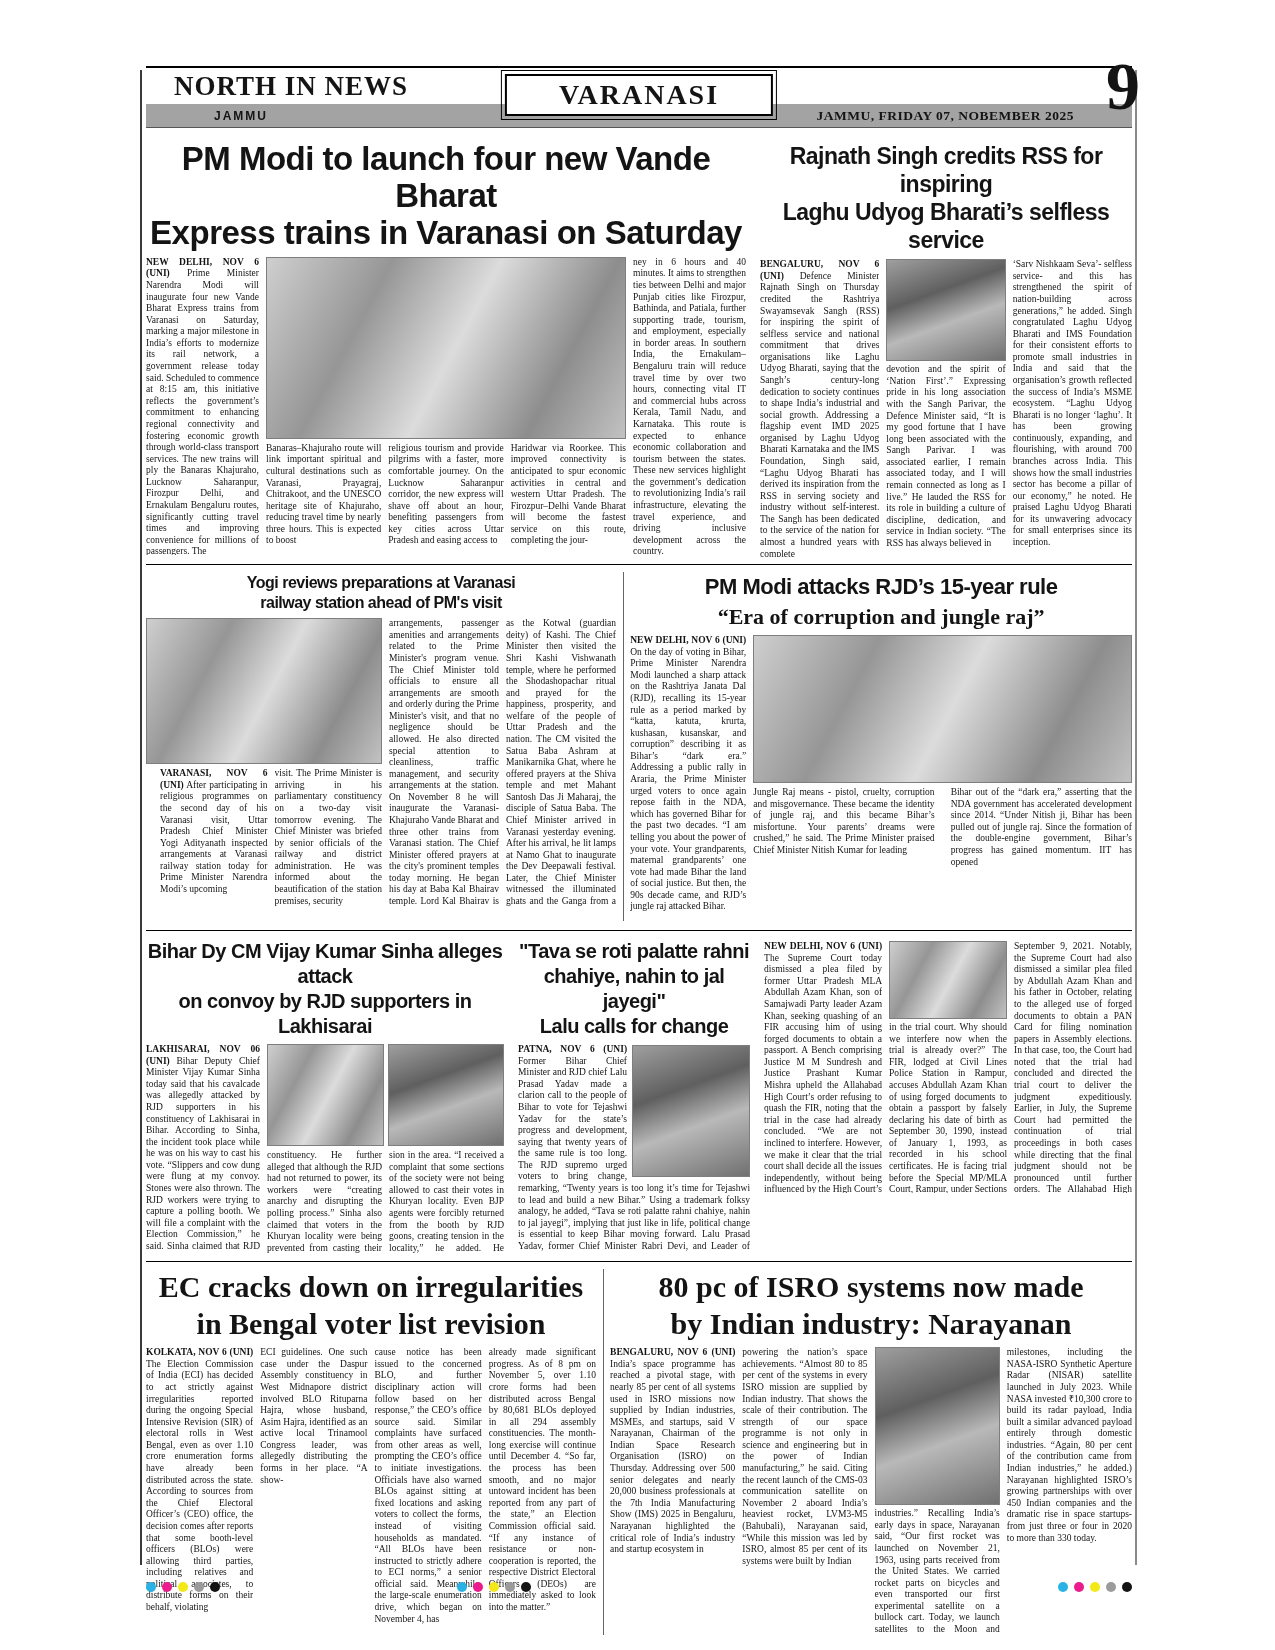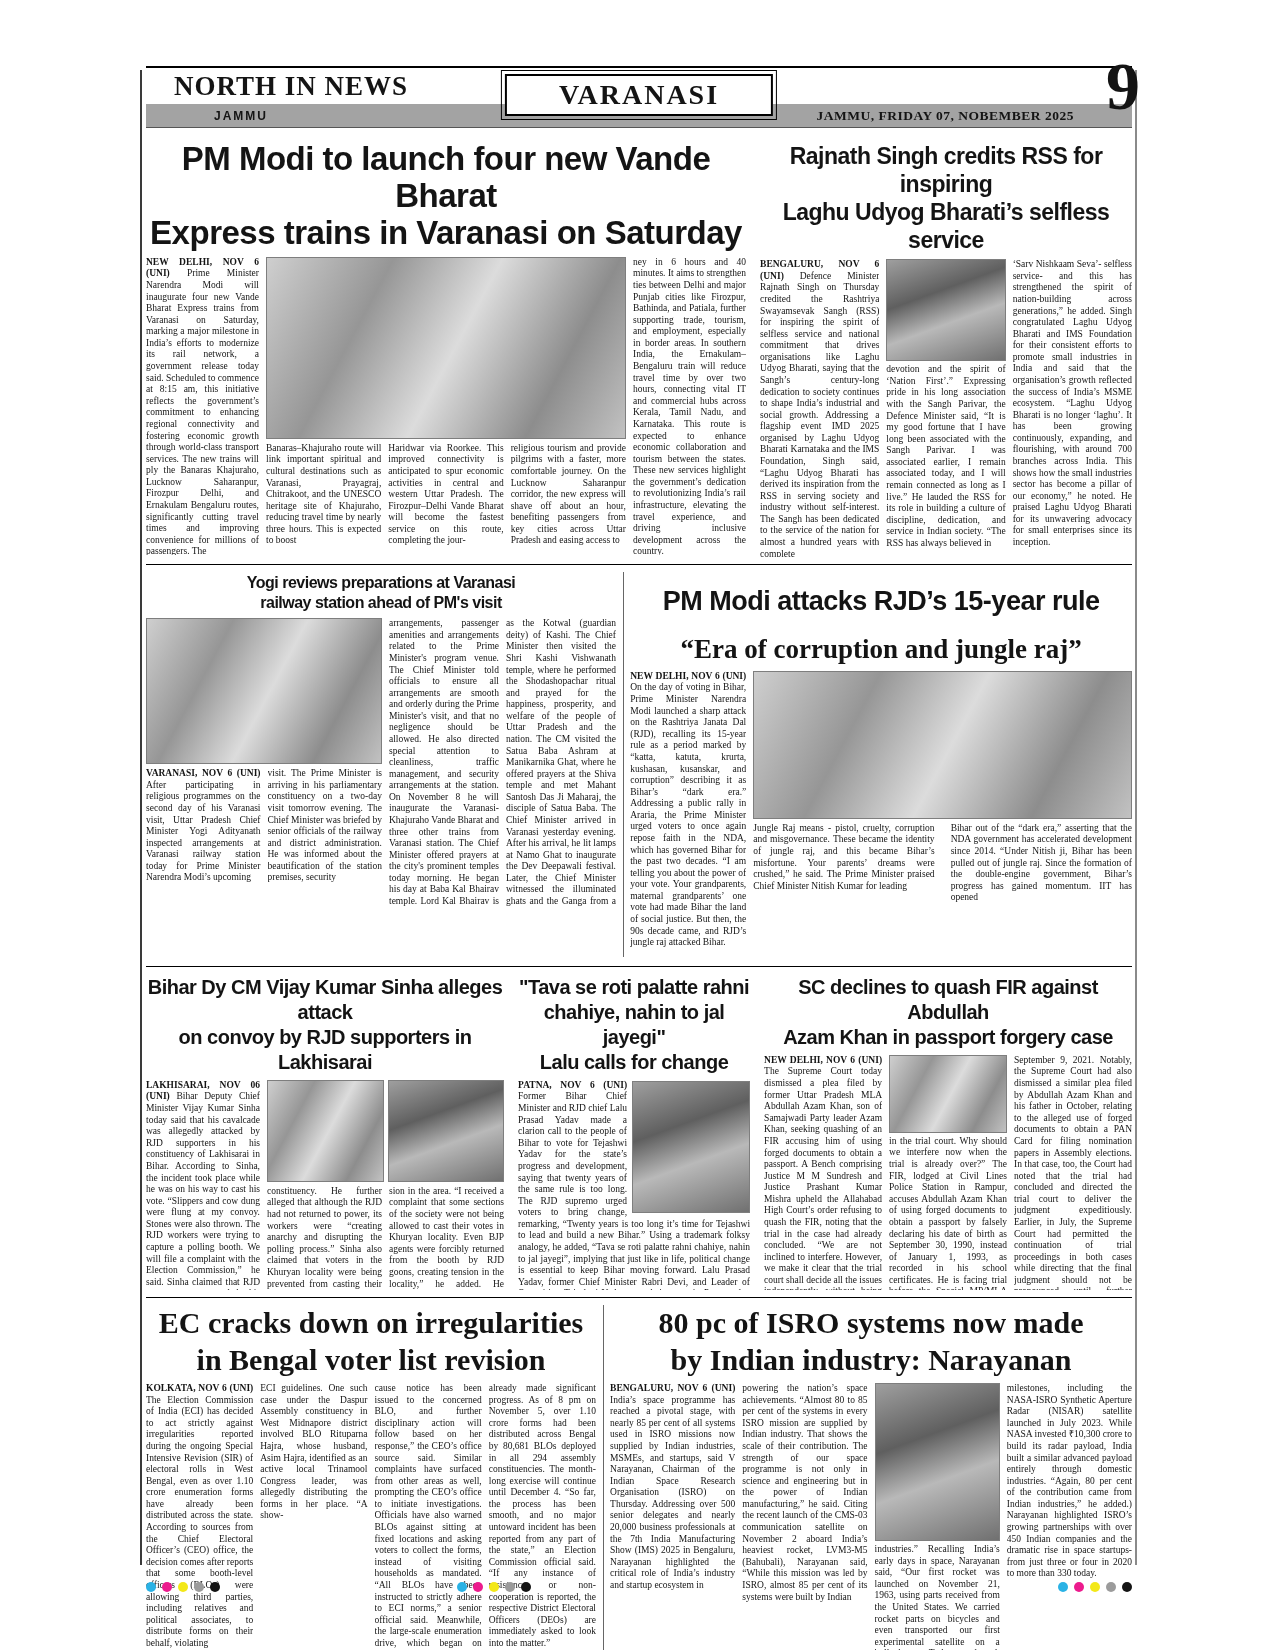--- a/index.html
+++ b/index.html
@@ -30,21 +30,21 @@
   .band.last { border-bottom:none; }
   .vdiv { width:1px; background:#666; margin:2px 7px; }
   article { overflow:hidden; }
 
   .hl-sans { font-family:"Liberation Sans",sans-serif; font-weight:700; text-align:center; white-space:pre-line; letter-spacing:-.5px; }
   .hl-serif { font-family:"Liberation Serif",serif; font-weight:700; text-align:center; white-space:pre-line; }
   .hl-xl { font-size:33px; line-height:1.12; margin:2px 0 4px; }
   .hl-lg { font-size:23px; line-height:1.22; margin:3px 0 4px; }
   .hl-md { font-size:20px; line-height:1.25; margin:3px 0 4px; }
   .hl-serif-xl { font-size:30px; line-height:1.22; margin:2px 0 5px; }
-  .hl-serif-lg { font-size:27px; line-height:1.18; margin:16px 0 2px; }
+  .hl-serif-lg { font-size:22px; line-height:1.18; margin:4px 0 2px; }
 
   .body { display:flex; gap:7px; margin-top:5px; font-size:9.5px; line-height:1.22; text-align:justify; }
   .col { flex:1 1 0; overflow:hidden; }
   .dl { font-weight:bold; }
 
   .ph { background:linear-gradient(118deg,#cfcfcf 0%,#969696 28%,#dcdcdc 52%,#8d8d8d 78%,#c2c2c2 100%); border:1px solid #7e7e7e; box-sizing:border-box; }
   .ph.dark { background:linear-gradient(160deg,#9f9f9f 0%,#5f5f5f 35%,#b9b9b9 60%,#707070 100%); }
 
   
   .band1 .a1 { flex:0 0 600px; }
@@ -55,21 +55,21 @@
   .a1-photo { height:182px; }
   .a1-subcols { display:flex; gap:7px; margin-top:4px; flex:1; overflow:hidden; }
   .a2-photo { height:102px; margin-bottom:3px; }
 
   
   .band2 .a3 { flex:0 0 470px; }
   .band2 .a4 { flex:1 1 auto; }
   .band2 .body { height:288px; }
   .a3-left { flex:0 0 236px; display:flex; flex-direction:column; }
   .a3-photo { height:146px; margin-bottom:4px; }
-  .a3-capcols { display:flex; gap:7px; flex:1; overflow:hidden; }
+  .a3-capcols { display:flex; gap:7px; flex:1; overflow:hidden;margin-left:14px; }
   .a4-col1 { flex:0 0 116px; }
   .a4-right { flex:1 1 auto; display:flex; flex-direction:column; }
   .a4-photo { height:148px; }
   .a4-subcols { display:flex; gap:16px; margin-top:4px; flex:1; overflow:hidden; }
 
   
   .band3 { height:318px; }
   .band3 .a5 { flex:0 0 358px; }
   .band3 .a6 { flex:0 0 232px; }
   .band3 .a7 { flex:1 1 auto; }
@@ -123,22 +123,22 @@
     <section class="band band1">
       <article class="a1">
         <h1 class="hl-sans hl-xl">PM Modi to launch four new Vande Bharat
 Express trains in Varanasi on Saturday</h1>
         <div class="body">
           <div class="col a1-col"><span class="dl">NEW DELHI, NOV 6 (UNI)</span> <span>Prime Minister Narendra Modi will inaugurate four new Vande Bharat Express trains from Varanasi on Saturday, marking a major milestone in India’s efforts to modernize its rail network, a government release today said. Scheduled to commence at 8:15 am, this initiative reflects the government’s commitment to enhancing regional connectivity and fostering economic growth through world-class transport services. The new trains will ply the Banaras Khajuraho, Lucknow Saharanpur, Firozpur Delhi, and Ernakulam Bengaluru routes, significantly cutting travel times and improving convenience for millions of passengers. The</span></div>
           <div class="a1-mid">
             <div class="ph a1-photo"></div>
             <div class="a1-subcols">
               <div class="col">Banaras–Khajuraho route will link important spiritual and cultural destinations such as Varanasi, Prayagraj, Chitrakoot, and the UNESCO heritage site of Khajuraho, reducing travel time by nearly three hours. This is expected to boost</div>
+              <div class="col">religious tourism and provide pilgrims with a faster, more comfortable journey. On the Lucknow Saharanpur corridor, the new express will shave off about an hour, benefiting passengers from key cities across Uttar Pradesh and easing access to</div>
               <div class="col">Haridwar via Roorkee. This improved connectivity is anticipated to spur economic activities in central and western Uttar Pradesh. The Firozpur–Delhi Vande Bharat will become the fastest service on this route, completing the jour-</div>
-              <div class="col">religious tourism and provide pilgrims with a faster, more comfortable journey. On the Lucknow Saharanpur corridor, the new express will shave off about an hour, benefiting passengers from key cities across Uttar Pradesh and easing access to</div>
             </div>
           </div>
           <div class="col a1-col">ney in 6 hours and 40 minutes. It aims to strengthen ties between Delhi and major Punjab cities like Firozpur, Bathinda, and Patiala, further supporting trade, tourism, and employment, especially in border areas. In southern India, the Ernakulam–Bengaluru train will reduce travel time by over two hours, connecting vital IT and commercial hubs across Kerala, Tamil Nadu, and Karnataka. This route is expected to enhance economic collaboration and tourism between the states. These new services highlight the government’s dedication to revolutionizing India’s rail infrastructure, elevating the travel experience, and driving inclusive development across the country.</div>
         </div>
       </article>
 
       <div class="vdiv"></div>
 
       <article class="a2">
         <h2 class="hl-sans hl-lg">Rajnath Singh credits RSS for inspiring
@@ -216,22 +216,20 @@
 Lalu calls for change</h2>
         <div class="a6-body">
           <div class="ph dark a6-ph"></div>
           <span class="dl">PATNA, NOV 6 (UNI)</span> <span>Former Bihar Chief Minister and RJD chief Lalu Prasad Yadav made a clarion call to the people of Bihar to vote for Tejashwi Yadav for the state’s progress and development, saying that twenty years of the same rule is too long. The RJD supremo urged voters to bring change, remarking, “Twenty years is too long  it’s time for Tejashwi to lead and build a new Bihar.” Using a trademark folksy analogy, he added, “Tava se roti palatte rahni chahiye, nahin to jal jayegi”, implying that just like in life, political change is essential to keep Bihar moving forward. Lalu Prasad Yadav, former Chief Minister Rabri Devi, and Leader of Opposition Tejashwi Yadav cast their votes in Patna today during the first phase of the Bihar Assembly elections. After voting, Lalu Prasad shared a photograph of the trio displaying their inked fingers on social media, accompanied by his trademark earthy wit. Lalu said, “Tava se roti palatte rahni chahiye, nahin to jal jayegi.. 20 years of period is long enough.. Now the time has arrived to bring Tejashwi in power for development in state and creating new Bihar.”</span>
         </div>
       </article>
 
       <div class="vdiv"></div>
 
       <article class="a7">
-        <h2 class="hl-sans hl-md">SC declines to quash FIR against Abdullah
-Azam Khan in passport forgery case</h2>
         <div class="body a7-body">
           <div class="col"><span class="dl">NEW DELHI, NOV 6 (UNI)</span> <span>The Supreme Court today dismissed a plea filed by former Uttar Pradesh MLA Abdullah Azam Khan, son of Samajwadi Party leader Azam Khan, seeking quashing of an FIR accusing him of using forged documents to obtain a passport. A Bench comprising Justice M M Sundresh and Justice Prashant Kumar Mishra upheld the Allahabad High Court’s order refusing to quash the FIR, noting that the trial in the case had already concluded. “We are not inclined to interfere. However, we make it clear that the trial court shall decide all the issues independently, without being influenced by the High Court’s observations,” the Bench said. Justice Sundresh further remarked, “Have faith</span></div>
           <div class="col">
             <div class="ph a7-photo"></div>
             <span>in the trial court. Why should we interfere now when the trial is already over?” The FIR, lodged at Civil Lines Police Station in Rampur, accuses Abdullah Azam Khan of using forged documents to obtain a passport by falsely declaring his date of birth as September 30, 1990, instead of January 1, 1993, as recorded in his school certificates. He is facing trial before the Special MP/MLA Court, Rampur, under Sections 420, 467, 468, and 471 of the IPC, with charges framed on</span>
           </div>
           <div class="col">September 9, 2021. Notably, the Supreme Court had also dismissed a similar plea filed by Abdullah Azam Khan and his father in October, relating to the alleged use of forged documents to obtain a PAN Card for filing nomination papers in Assembly elections. In that case, too, the Court had noted that the trial had concluded and directed the trial court to deliver the judgment expeditiously. Earlier, in July, the Supreme Court had permitted the continuation of trial proceedings in both cases while directing that the final judgment should not be pronounced until further orders. The Allahabad High Court had refused to quash the proceedings, holding that the pleas lacked merit and rejecting the contention of double jeopardy.</div>
         </div>
       </article>
     </section>

